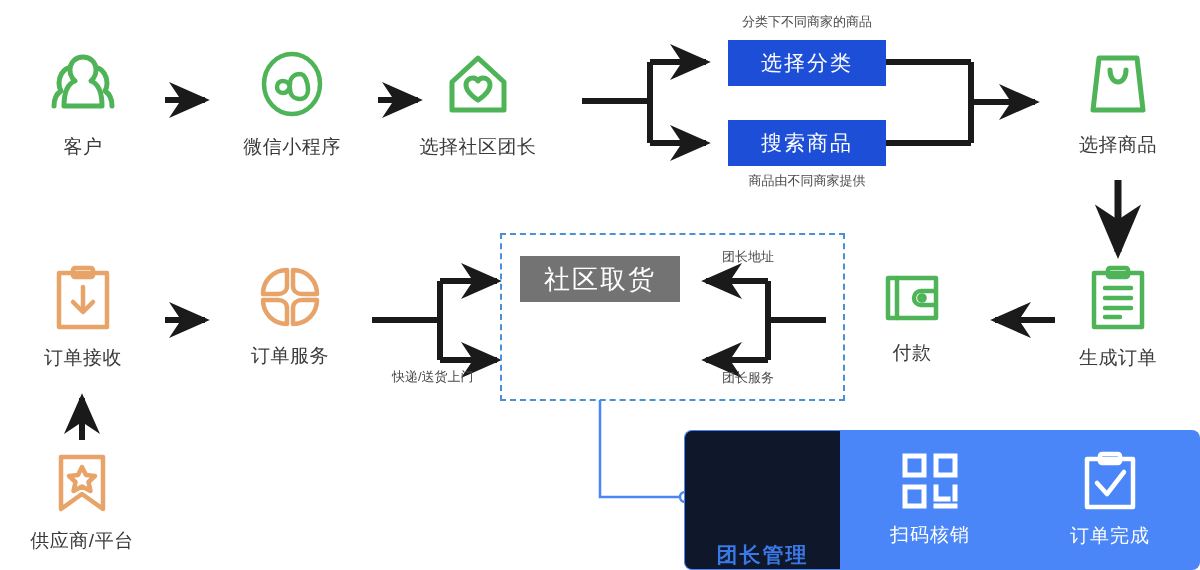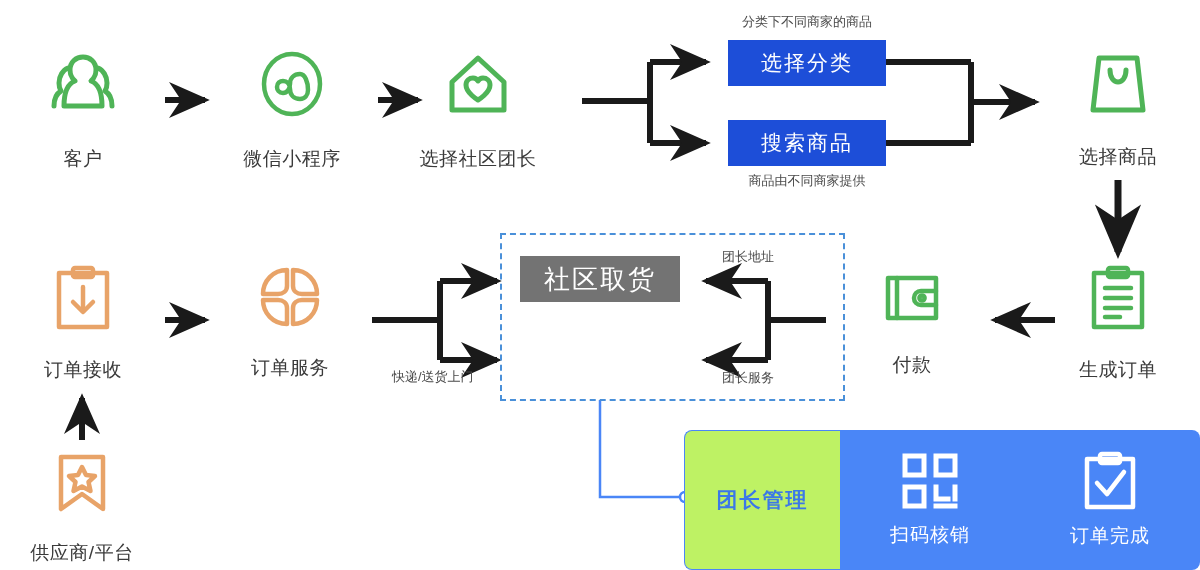--- a/index.html
+++ b/index.html
@@ -1,37 +1,37 @@
 <!DOCTYPE html>
 <html><head>
 <meta charset="utf-8">
 <style>
   html,body{margin:0;padding:0;background:#ffffff;}
   body{font-family:"Liberation Sans","DejaVu Sans",sans-serif;}
   #stage{position:relative;width:1200px;height:570px;background:#ffffff;overflow:hidden;}
 
   .node{position:absolute;display:flex;flex-direction:column;align-items:center;}
   .node .ico{display:block;}
-  .node .cap{margin-top:22px;font-size:19px;color:#3a3a3a;white-space:nowrap;letter-spacing:.5px;}
+  .node .cap{margin-top:10px;font-size:19px;color:#3a3a3a;white-space:nowrap;letter-spacing:.5px;}
 
   .gbox{position:absolute;display:flex;align-items:center;justify-content:center;
         background:#1d4ed8;color:#ffffff;font-size:21px;letter-spacing:2px;}
   .bbox{position:absolute;display:flex;align-items:center;justify-content:center;
         background:#737373;color:#ffffff;font-size:26px;letter-spacing:2px;}
 
   .note{position:absolute;font-size:13px;color:#4a4a4a;white-space:nowrap;}
   .note.c{transform:translateX(-50%);}
 
   .dashbox{position:absolute;border:2px dashed #4a90d9;box-sizing:border-box;}
 
   svg.lay{position:absolute;left:0;top:0;width:1200px;height:570px;pointer-events:none;}
 
   .panel{position:absolute;box-sizing:border-box;}
-  .panel-white{background:#bef264;border:1.5px solid #4a86f7;border-right:none;
-               border-radius:8px 0 0 8px;display:flex;align-items:center;justify-content:center;font-family:Liberation Serif, serif;}
+  .panel-white{background:#0f172a;border:1.5px solid #4a86f7;border-right:none;
+               border-radius:8px 0 0 8px;display:flex;align-items:flex-end;justify-content:center;font-family:Liberation Serif, serif;}
   .panel-white .lbl{color:#3b78e7;font-size:21px;font-weight:bold;letter-spacing:2px;}
   .panel-blue{background:#4a86f7;display:flex;align-items:stretch;border-radius:0 8px 8px 0;}
   .panel-cell{flex:1;display:flex;flex-direction:column;align-items:center;justify-content:center;}
   .panel-cell .cap{margin-top:8px;color:#ffffff;font-size:19px;letter-spacing:1px;}
 </style>
 </head>
 <body>
 
 <div id="stage">
 

